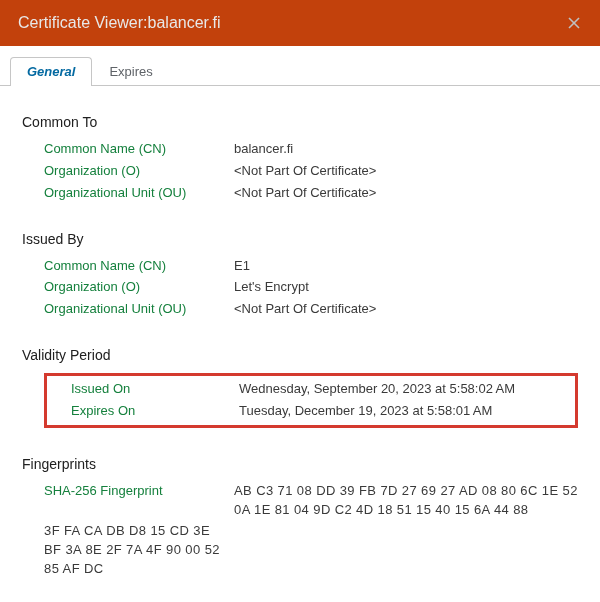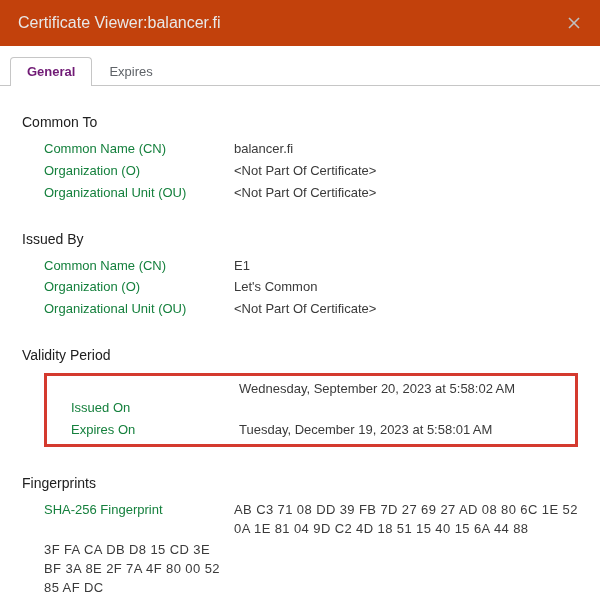--- a/index.html
+++ b/index.html
@@ -40,24 +40,25 @@
     padding: 6px 16px 7px 16px;
     font-size: 13px;
     color: #5f6368;
     border: 1px solid transparent;
     border-bottom: none;
     margin-bottom: -1px;
     cursor: pointer;
     border-radius: 4px 4px 0 0;
   }
   .tab.active {
-    color: #701a75;
+    color: #0369a1;
     font-weight: 600;
     border-color: #c6c6c6;
     background: #fff;
+    font-style: italic;
   }
   .content {
     padding: 28px 22px 20px 22px;
   }
   .section { margin-bottom: 28px; }
   .section-head {
     font-size: 14px;
     font-weight: 400;
     color: #202020;
     margin-bottom: 10px;
@@ -84,21 +85,21 @@
   .highlight-box .kv .v { padding-left: 22px; }
   .highlight-box .kv > div:first-child.k { padding-left: 0; }
   
   .highlight-box .kv {
     grid-template-columns: 182px 1fr;
     padding-left: 0;
   }
   .highlight-box .kv .k { padding-left: 22px; }
   .highlight-box .kv .v { padding-left: 0; }
   
-  .highlight-box .kv > div:first-child.k { padding-left: 22px; margin-top: 19px; }
+  .highlight-box .kv > div:first-child.k { padding-left: 22px; }
 
   .fp-v { word-break: break-word; font-family: inherit; letter-spacing: 0.4px; }
 </style>
 </head>
 <body>
 
 <div class="titlebar">
   <span>Certificate Viewer: </span>
   <span>balancer.fi</span>
   <span class="spacer"></span>
@@ -128,21 +129,21 @@
       <div class="v">&lt;Not Part Of Certificate&gt;</div>
     </div>
   </div>
 
   <div class="section">
     <div class="section-head">Issued By</div>
     <div class="kv">
       <div class="k">Common Name (CN)</div>
       <div class="v">E1</div>
       <div class="k">Organization (O)</div>
-      <div class="v">Let's Common</div>
+      <div class="v">Let's Encrypt</div>
       <div class="k">Organizational Unit (OU)</div>
       <div class="v">&lt;Not Part Of Certificate&gt;</div>
     </div>
   </div>
 
   <div class="section">
     <div class="section-head">Validity Period</div>
     <div class="highlight-box">
       <div class="kv">
         <div class="k">Issued On</div>
@@ -151,17 +152,17 @@
         <div class="v">Tuesday, December 19, 2023 at 5:58:01 AM</div>
       </div>
     </div>
   </div>
 
   <div class="section">
     <div class="section-head">Fingerprints</div>
     <div class="kv">
       <div class="k">SHA-256 Fingerprint</div>
       <div class="v fp-v">AB C3 71 08 DD 39 FB 7D 27 69 27 AD 08 80 6C 1E 52 0A 1E 81 04 9D C2 4D 18 51 15 40 15 6A 44 88</div>
-      <div class="v fp-v">3F FA CA DB D8 15 CD 3E BF 3A 8E 2F 7A 4F 80 00 52 85 AF DC</div>
+      <div class="v fp-v">3F FA CA DB D8 15 CD 3E BF 3A 8E 2F 7A 4F 90 00 52 85 AF DC</div>
     </div>
   </div>
 
 </div>
 
 </body></html>

